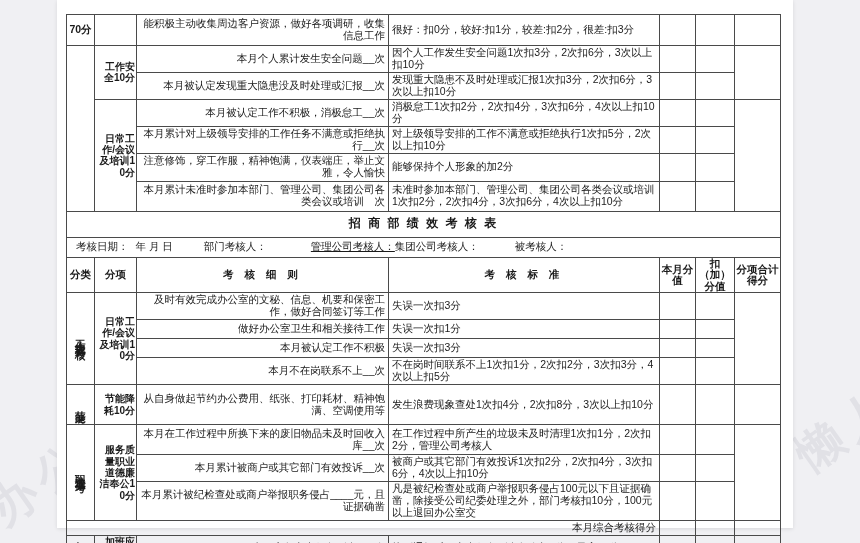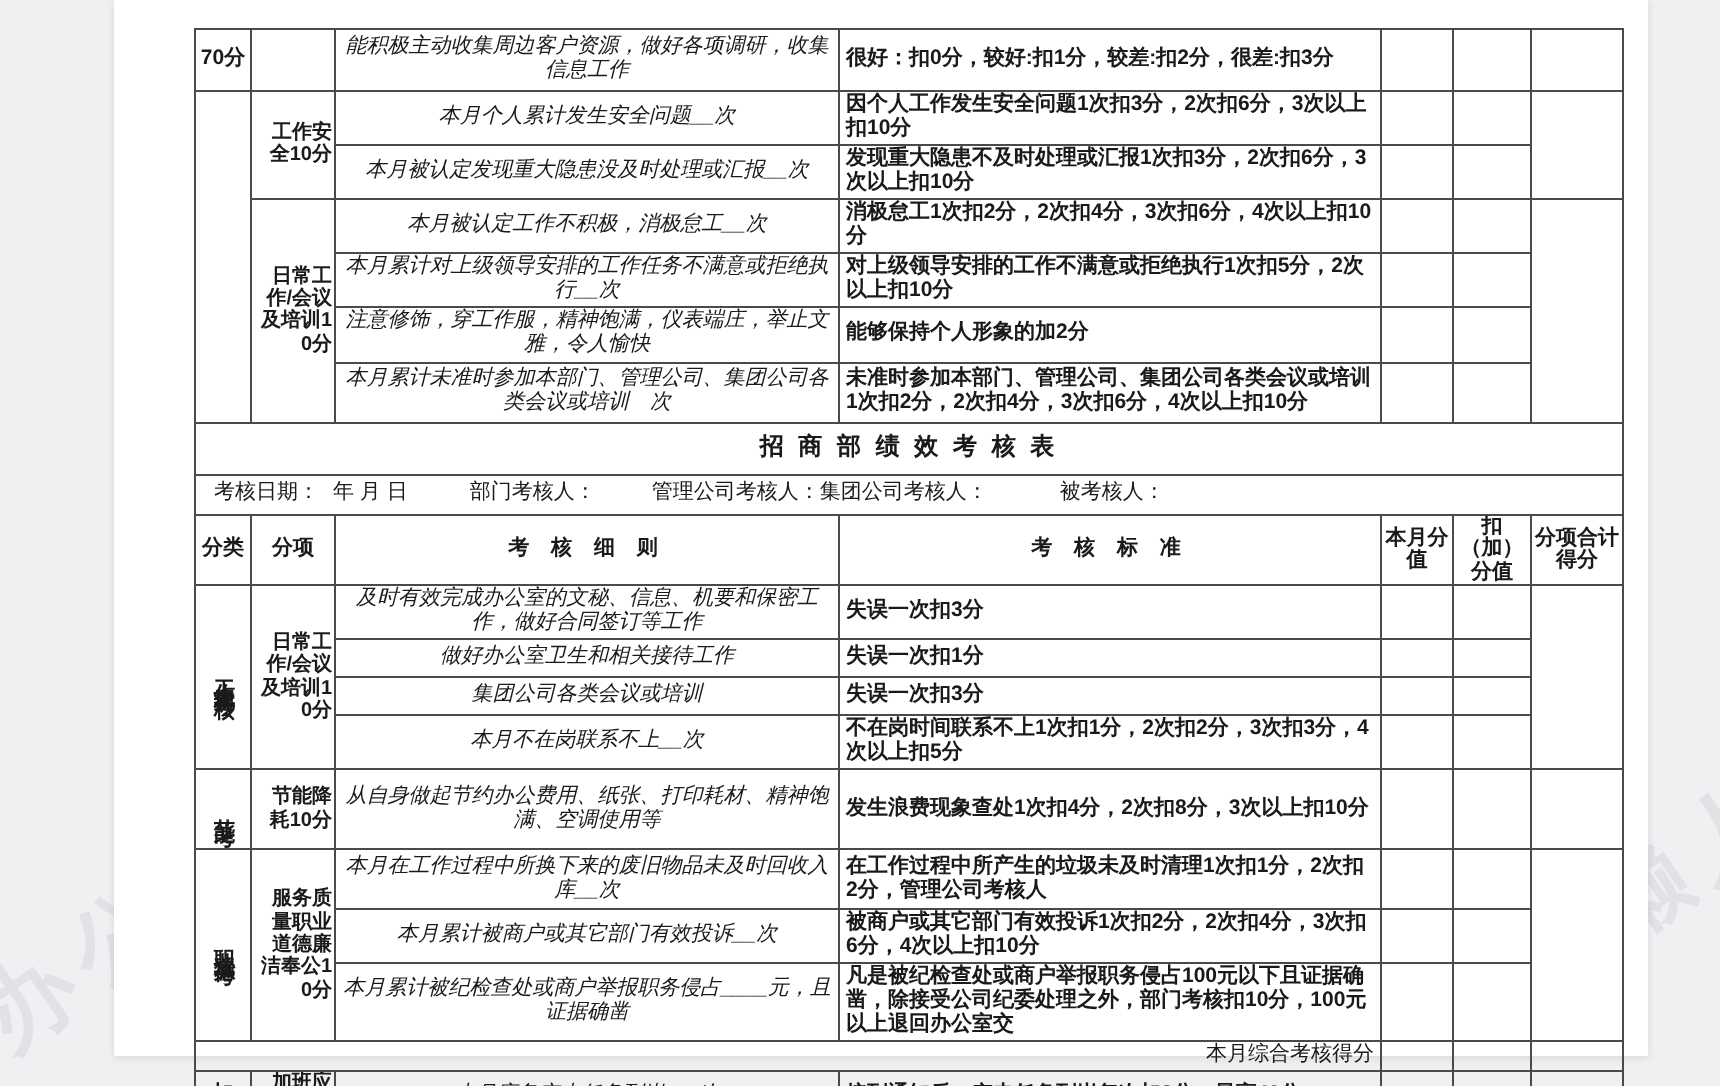--- a/index.html
+++ b/index.html
@@ -13,52 +13,51 @@
     position:absolute;font-size:46px;font-weight:bold;
     color:#c9c9d2;opacity:.38;letter-spacing:8px;
     transform:rotate(-35deg);white-space:nowrap;z-index:1;
   }
   .wm-left{left:-14px;top:452px;}
   .wm-right{left:792px;top:398px;}
   .page{
     position:absolute;left:57px;top:0;width:736px;height:528px;
     background:#ffffff;z-index:2;
     box-shadow:0 1px 4px rgba(0,0,0,.10);
-    padding-left:31px;
   }
   table.form{
     border-collapse:collapse;table-layout:fixed;
     margin:14px 0 0 9px;width:714px;
     border:1.5px solid #3d3d3d;
   }
   td{
     border:1px solid #4a4a4a;
     padding:1px 3px;
     font-size:10.5px;line-height:1.14;
     vertical-align:middle;overflow:hidden;
     word-break:break-all;
   }
   td.cat{text-align:center;padding:0 1px;}
   td.sub{text-align:right;padding:0 1px;font-size:10px;font-weight:bold;}
-  td.rule{text-align:center;font-style:italic;}
-  td.std{text-align:left;font-weight:bold;}
+  td.rule{text-align:right;}
+  td.std{text-align:left;}
   td.num{padding:0;}
   .b{font-weight:bold;}
   .vtxt{
     writing-mode:vertical-rl;text-orientation:upright;
     display:inline-block;font-weight:bold;font-size:10.5px;
     letter-spacing:2px;line-height:1;margin:0 auto;
   }
   tr.title-row td{
     text-align:center;font-size:12px;font-weight:bold;
     letter-spacing:2px;padding:0;margin-left:48px;
   }
   tr.info-row td{text-align:left;padding:0 0 0 9px;white-space:nowrap;}
   tr.info-row span{display:inline-block;}
-  .g1{margin-left:7px;}.g2{margin-left:31px;}.g3{margin-left:28px;}
+  .g1{margin-left:7px;}.g2{margin-left:31px;}.g3{margin-left:44px;text-decoration:underline;}
   .g4{}.g5{margin-left:36px;}
   tr.head td{
     text-align:center;font-weight:bold;padding:0 1px;
     font-size:10.5px;line-height:1.1;
   }
   td.hd-wide{letter-spacing:4px;margin-left:39px;}
   td.hd-num{font-size:10px;}
   td.sumcell{text-align:right;padding-left:350px;font-size:10.5px;}
 </style>
 </head>
@@ -159,21 +158,21 @@
       <td class="num"></td>
       <td class="num" rowspan="4"></td>
     </tr>
     <tr style="height:19px">
       <td class="rule">做好办公室卫生和相关接待工作</td>
       <td class="std">失误一次扣1分</td>
       <td class="num"></td>
       <td class="num"></td>
     </tr>
     <tr style="height:19px">
-      <td class="rule">集团公司各类会议或培训</td>
+      <td class="rule">本月被认定工作不积极</td>
       <td class="std">失误一次扣3分</td>
       <td class="num"></td>
       <td class="num"></td>
     </tr>
     <tr style="height:24px">
       <td class="rule">本月不在岗联系不上__次</td>
       <td class="std">不在岗时间联系不上1次扣1分，2次扣2分，3次扣3分，4次以上扣5分</td>
       <td class="num"></td>
       <td class="num"></td>
     </tr>

